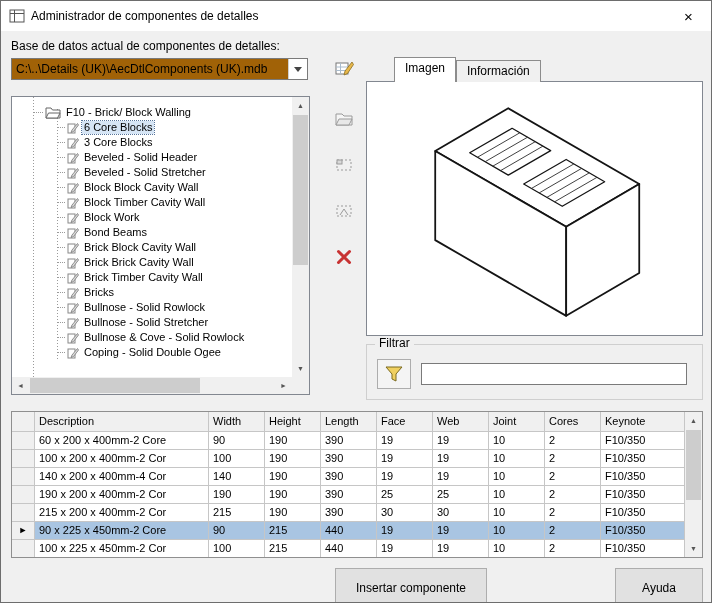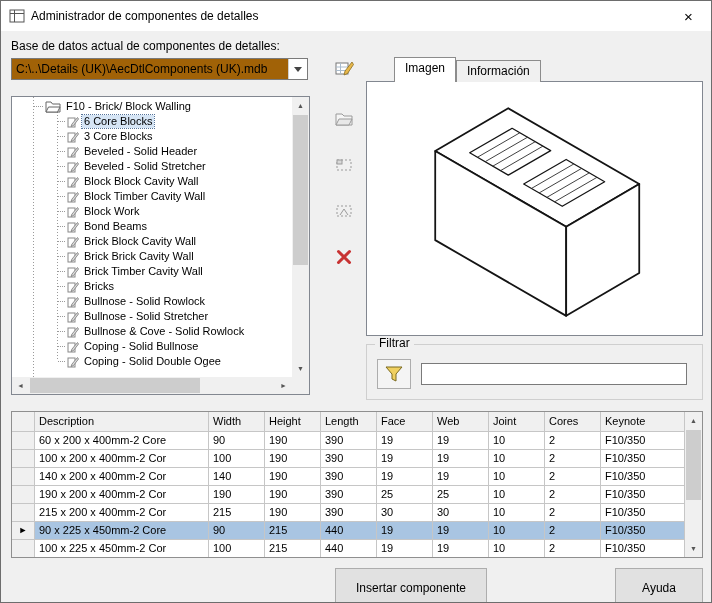--- a/index.html
+++ b/index.html
@@ -14,21 +14,21 @@
   
   .combo{position:absolute;left:10px;top:57px;width:297px;height:22px;background:#a16207;border:1px solid #7a7a7a;box-sizing:border-box;display:flex;align-items:center;}
   .combo .val{flex:1;padding:0 4px;white-space:nowrap;overflow:hidden;font-size:12px;}
   .combo .drop{width:18px;height:100%;display:flex;align-items:center;justify-content:center;border-left:1px solid #d0d0d0;background:#fff;}
   .tri-down{width:0;height:0;border-left:4px solid transparent;border-right:4px solid transparent;border-top:5px solid #444;}
   
   .tool-btn{position:absolute;left:328px;width:30px;height:28px;background:transparent;border:none;display:flex;align-items:center;justify-content:center;padding:0;}
   .tool-btn svg{width:20px;height:20px;}
   
   .tree{position:absolute;left:10px;top:95px;width:299px;height:299px;background:#fff;border:1px solid #828790;box-sizing:border-box;}
-  .tree-content{position:absolute;left:0;top:0;right:17px;bottom:17px;overflow:hidden;padding-top:2px;}
+  .tree-content{position:absolute;left:0;top:0;right:17px;bottom:17px;overflow:hidden;padding-top:8px;}
   .vline1{position:absolute;left:21px;top:0;bottom:0;width:1px;background-image:repeating-linear-gradient(to bottom,#9a9a9a 0 1px,transparent 1px 3px);}
   .vline2{position:absolute;left:45px;top:12px;height:252px;width:1px;background-image:repeating-linear-gradient(to bottom,#9a9a9a 0 1px,transparent 1px 3px);}
   .tree-row{height:15px;display:flex;align-items:center;font-size:11px;white-space:nowrap;position:relative;}
   .tree-row .stub{height:0;border-top:1px dotted #9a9a9a;margin-right:2px;flex:0 0 auto;}
   .folder-row{padding-left:22px;}
   .folder-row .stub{width:9px;}
   .leaf-row{padding-left:46px;}
   .leaf-row .stub{width:7px;}
   .tree-icon{flex:0 0 auto;margin-right:3px;}
   .tree-label{padding:0 2px;line-height:13px;}
@@ -249,28 +249,20 @@
 
           <div class="tree-row leaf-row">
             <span class="stub"></span>
             <svg class="tree-icon" width="12" height="12" viewBox="0 0 12 12">
               <rect x="1" y="2" width="7" height="9" fill="#fff" stroke="#888"></rect>
               <path d="M10.5 1.5 L5 8 L4 10.5 L6.5 9.5 L11.5 3z" fill="#ddd" stroke="#777" stroke-width="0.8"></path>
             </svg>
             <span class="tree-label">Bullnose &amp; Cove - Solid Rowlock</span>
           </div>
 
-          <div class="tree-row leaf-row">
-            <span class="stub"></span>
-            <svg class="tree-icon" width="12" height="12" viewBox="0 0 12 12">
-              <rect x="1" y="2" width="7" height="9" fill="#fff" stroke="#888"></rect>
-              <path d="M10.5 1.5 L5 8 L4 10.5 L6.5 9.5 L11.5 3z" fill="#ddd" stroke="#777" stroke-width="0.8"></path>
-            </svg>
-            <span class="tree-label">Coping - Solid Bullnose</span>
-          </div>
 
           <div class="tree-row leaf-row">
             <span class="stub"></span>
             <svg class="tree-icon" width="12" height="12" viewBox="0 0 12 12">
               <rect x="1" y="2" width="7" height="9" fill="#fff" stroke="#888"></rect>
               <path d="M10.5 1.5 L5 8 L4 10.5 L6.5 9.5 L11.5 3z" fill="#ddd" stroke="#777" stroke-width="0.8"></path>
             </svg>
             <span class="tree-label">Coping - Solid Double Ogee</span>
           </div>
         </div>
@@ -394,21 +386,21 @@
             <div class="cell cn">19</div>
             <div class="cell cn">10</div>
             <div class="cell cn">2</div>
             <div class="cell c8">F10/350</div>
           </div>
 
           <div class="trow">
             <div class="cell rowhdr">
               <span class="arrow"></span>
             </div>
-            <div class="cell c0">140 x 200 x 400mm-2 Cor</div>
+            <div class="cell c0">140 x 200 x 400mm-4 Cor</div>
             <div class="cell cn">140</div>
             <div class="cell cn">190</div>
             <div class="cell cn">390</div>
             <div class="cell cn">19</div>
             <div class="cell cn">19</div>
             <div class="cell cn">10</div>
             <div class="cell cn">2</div>
             <div class="cell c8">F10/350</div>
           </div>
 

